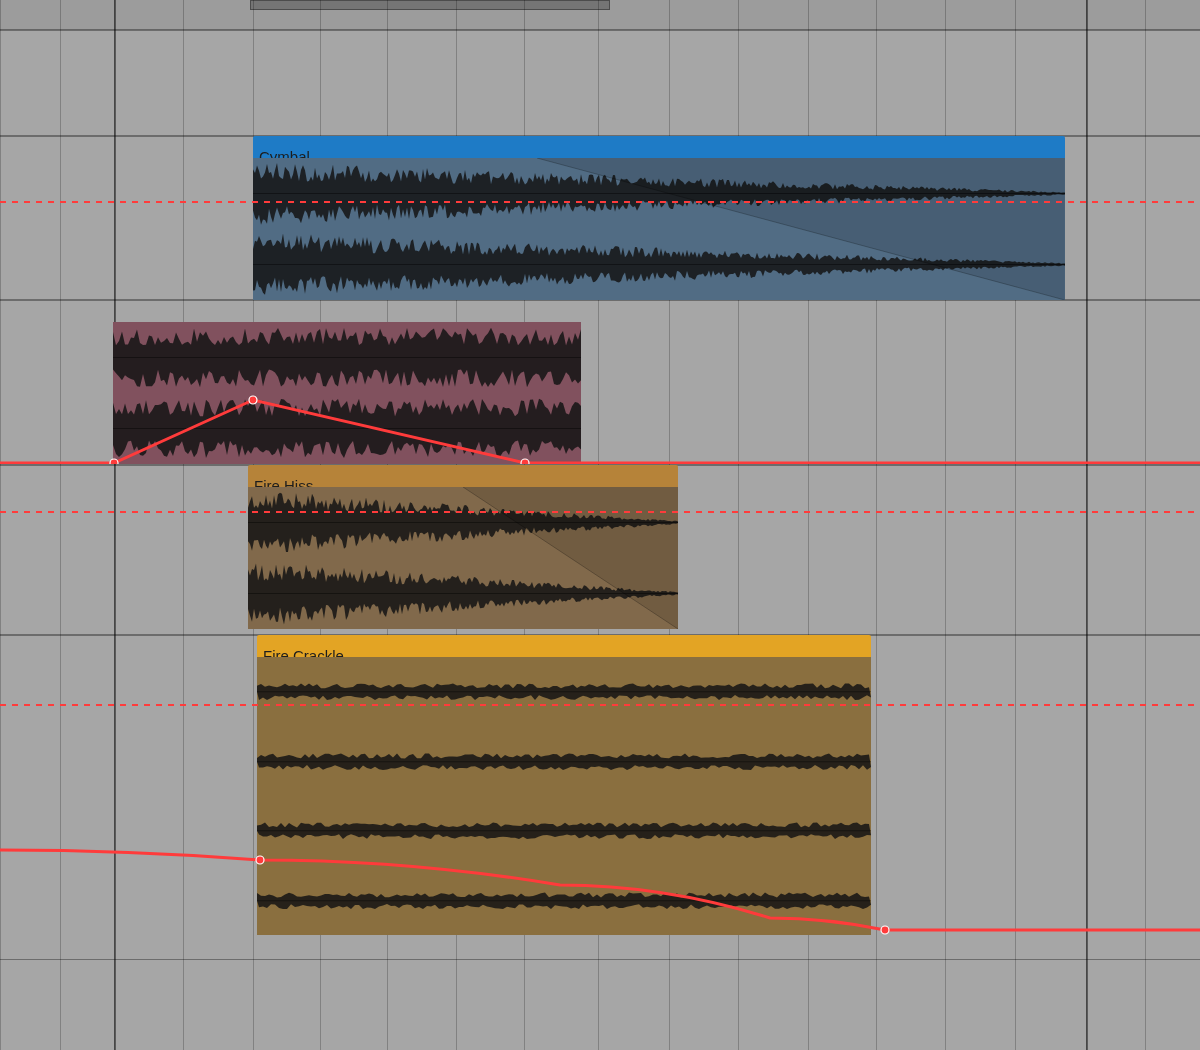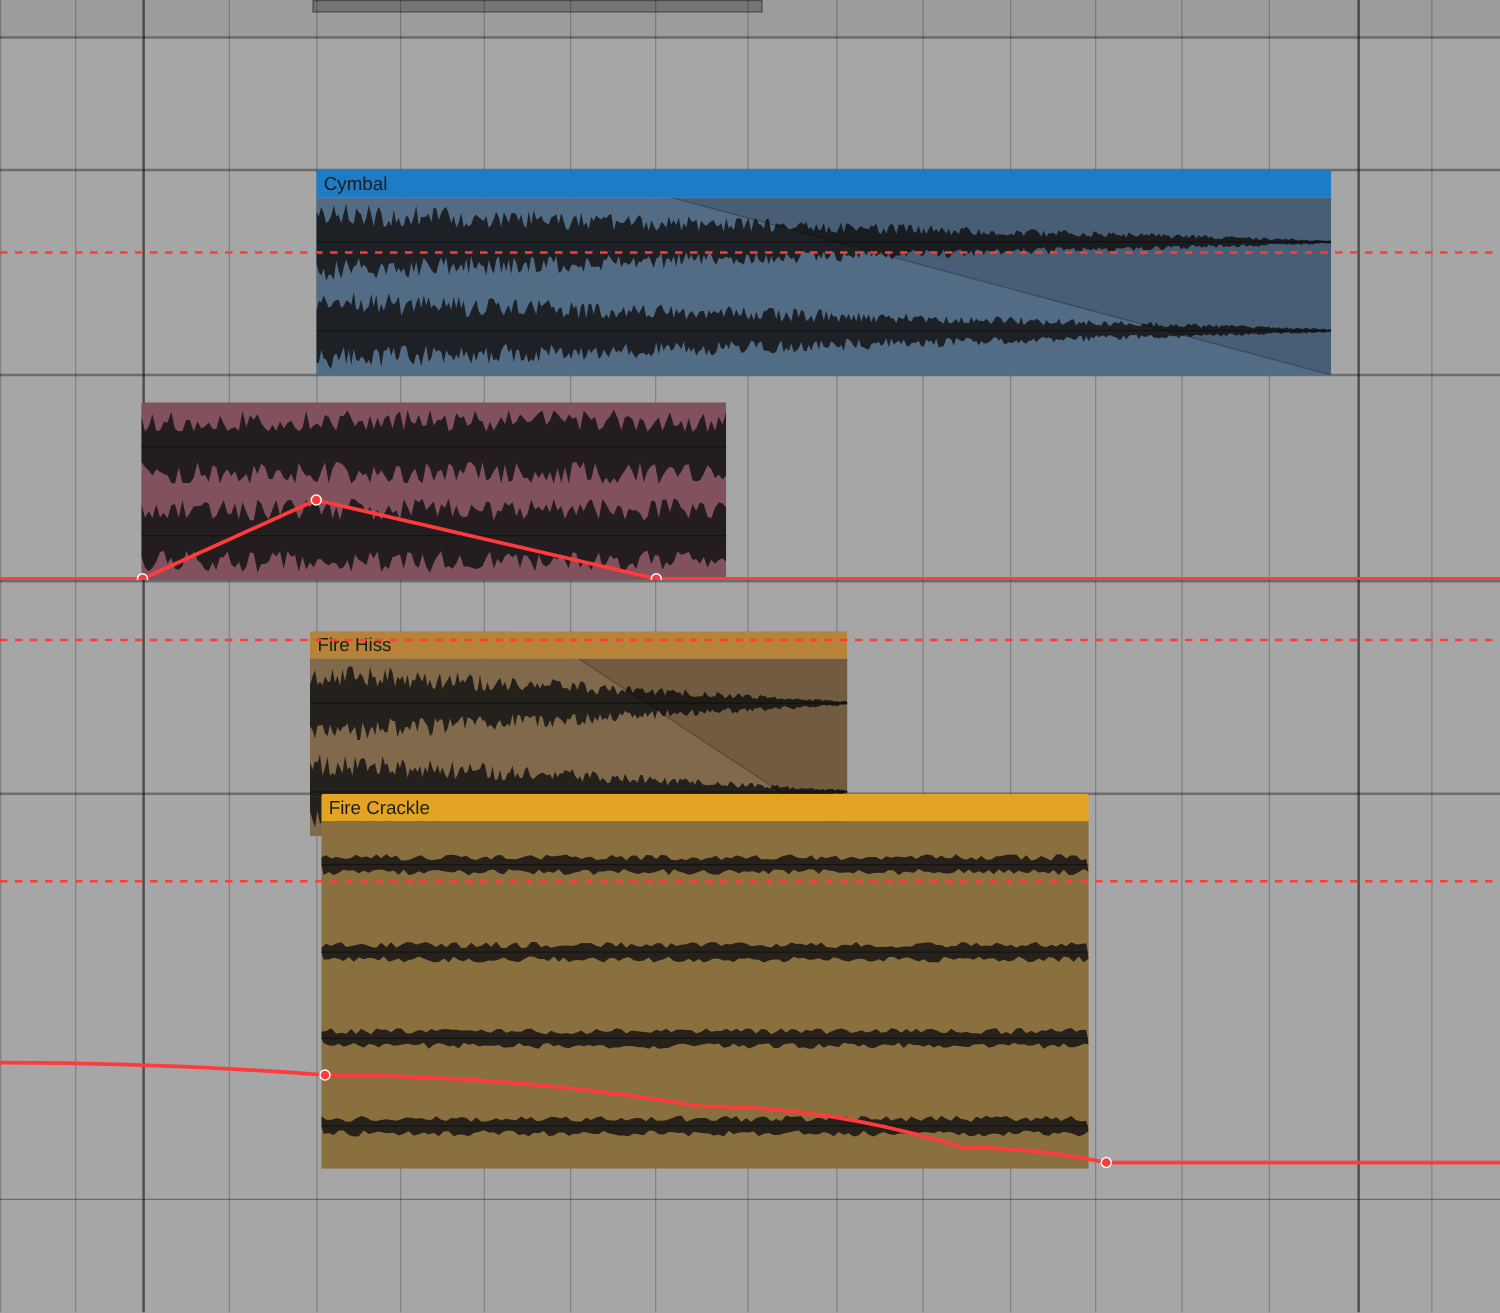--- a/index.html
+++ b/index.html
@@ -13,21 +13,21 @@
 
 
 .lane { position: absolute; left: 0; right: 0; border-top: 1px solid rgba(0,0,0,.35); border-bottom: 1px solid rgba(0,0,0,.35); }
 
 
 .minimap { position: absolute; left: 0; right: 0; top: 0; height: 30px; background: #9c9c9c; border-bottom: 1px solid rgba(0,0,0,.35); }
 .minimap .thumb { position: absolute; top: 0; left: 250px; width: 360px; height: 10px; background: rgba(0,0,0,.25); border: 1px solid rgba(0,0,0,.35); }
 
 
 .clip { position: absolute; border-radius: 2px 2px 0 0; overflow: hidden; }
-.clip .title-bar { height: 22px; padding: 2px 6px; font-size: 15px; font-weight: 500; color: #1d1d1d; display: flex; align-items: center; }
+.clip .title-bar { height: 22px; padding: 20px 6px; font-size: 15px; font-weight: 500; color: #1d1d1d; display: flex; align-items: center; }
 .clip .body { position: absolute; left: 0; right: 0; top: 22px; bottom: 0; }
 .clip .wave { position: absolute; left: 0; right: 0; }
 .clip .wave svg { display: block; width: 100%; height: 100%; }
 
 
 .cymbal .title-bar { background: #1e7bc6; }
 .cymbal .body { background: #516c84; }
 .flame .title-bar { background: #f5a5bb; }
 .flame .body { background: #81515e; }
 .hiss .title-bar { background: #b68339; }
@@ -115,21 +115,21 @@
             </svg>
           </div>
           <div class="wave" style="top: 71px; height: 71px;">
             <svg viewBox="0 0 468 71" preserveAspectRatio="none" style="width: 468px; height: 71px;">
               <path d="M0 35.5 L0 9.7 L3 20.9 L6 15.9 L9 21.3 L12 10.5 L15 21.0 L18 17.2 L21 21.5 L24 11.2 L27 10.2 L30 21.0 L33 7.2 L36 21.2 L39 17.4 L42 12.0 L45 11.9 L48 11.3 L51 8.5 L54 9.7 L57 21.7 L60 19.6 L63 12.9 L66 7.2 L69 18.0 L72 18.2 L75 9.4 L78 22.8 L81 8.6 L84 16.5 L87 23.2 L90 23.2 L93 6.7 L96 9.7 L99 18.4 L102 22.5 L105 14.2 L108 6.8 L111 19.6 L114 11.0 L117 7.4 L120 6.9 L123 12.8 L126 22.2 L129 17.0 L132 6.5 L135 13.1 L138 7.4 L141 7.8 L144 19.0 L147 12.5 L150 6.9 L153 21.9 L156 12.3 L159 23.0 L162 10.6 L165 14.5 L168 6.0 L171 6.5 L174 9.5 L177 10.7 L180 18.0 L183 12.1 L186 23.1 L189 14.6 L192 23.0 L195 16.7 L198 11.1 L201 17.3 L204 15.2 L207 22.4 L210 6.4 L213 12.4 L216 19.5 L219 6.4 L222 8.7 L225 6.0 L228 15.1 L231 11.5 L234 8.1 L237 20.3 L240 10.4 L243 13.1 L246 5.7 L249 20.4 L252 11.2 L255 19.2 L258 20.7 L261 19.9 L264 10.7 L267 13.7 L270 15.8 L273 16.1 L276 8.4 L279 8.8 L282 23.5 L285 15.3 L288 16.1 L291 8.5 L294 11.6 L297 8.7 L300 19.9 L303 13.2 L306 22.1 L309 18.0 L312 6.5 L315 14.5 L318 12.1 L321 15.8 L324 10.5 L327 17.0 L330 6.3 L333 15.3 L336 11.9 L339 22.0 L342 15.1 L345 11.6 L348 19.2 L351 10.1 L354 15.9 L357 9.1 L360 6.2 L363 13.9 L366 22.1 L369 6.1 L372 10.5 L375 16.3 L378 18.8 L381 11.4 L384 12.6 L387 22.5 L390 14.0 L393 15.3 L396 15.1 L399 17.5 L402 23.3 L405 20.5 L408 7.6 L411 7.9 L414 21.1 L417 6.8 L420 6.5 L423 16.7 L426 5.8 L429 7.2 L432 13.4 L435 15.7 L438 21.8 L441 10.1 L444 15.6 L447 8.8 L450 10.2 L453 20.3 L456 21.6 L459 13.2 L462 9.0 L465 9.7 L468 13.1 L468 56.4 L465 53.5 L462 55.0 L459 57.9 L456 54.7 L453 61.1 L450 52.3 L447 57.9 L444 54.3 L441 54.7 L438 48.3 L435 49.9 L432 50.8 L429 48.1 L426 56.5 L423 59.6 L420 56.5 L417 62.8 L414 51.6 L411 51.0 L408 58.3 L405 47.6 L402 48.5 L399 52.2 L396 62.1 L393 57.5 L390 58.9 L387 63.7 L384 63.6 L381 53.0 L378 54.0 L375 51.1 L372 57.7 L369 60.3 L366 48.8 L363 55.8 L360 63.0 L357 57.6 L354 56.9 L351 61.1 L348 49.5 L345 48.7 L342 61.7 L339 55.6 L336 50.4 L333 54.4 L330 52.9 L327 58.0 L324 60.1 L321 58.3 L318 50.5 L315 63.9 L312 56.8 L309 51.8 L306 50.9 L303 61.3 L300 50.4 L297 53.0 L294 49.7 L291 51.7 L288 57.9 L285 53.9 L282 61.8 L279 48.1 L276 53.0 L273 60.0 L270 61.5 L267 62.1 L264 61.0 L261 60.2 L258 60.1 L255 50.8 L252 57.8 L249 62.0 L246 59.8 L243 61.4 L240 48.0 L237 51.7 L234 57.0 L231 65.1 L228 60.3 L225 50.1 L222 61.2 L219 59.0 L216 49.4 L213 48.8 L210 62.2 L207 50.6 L204 51.5 L201 52.8 L198 62.1 L195 59.7 L192 64.3 L189 48.2 L186 53.8 L183 48.7 L180 59.2 L177 56.5 L174 54.9 L171 50.5 L168 64.3 L165 55.0 L162 60.5 L159 62.2 L156 57.7 L153 56.9 L150 59.4 L147 57.7 L144 54.3 L141 54.4 L138 60.8 L135 57.0 L132 62.5 L129 52.1 L126 64.3 L123 50.9 L120 52.4 L117 47.8 L114 62.1 L111 48.1 L108 52.1 L105 49.2 L102 56.2 L99 58.2 L96 58.1 L93 65.0 L90 49.5 L87 48.7 L84 60.3 L81 64.3 L78 56.4 L75 61.0 L72 58.3 L69 48.2 L66 52.8 L63 52.6 L60 62.9 L57 56.7 L54 63.8 L51 62.8 L48 57.6 L45 55.2 L42 48.0 L39 54.1 L36 47.6 L33 60.0 L30 62.8 L27 62.0 L24 53.2 L21 57.7 L18 47.7 L15 48.5 L12 56.3 L9 61.2 L6 63.9 L3 61.1 L0 52.0 Z" fill="rgba(20,20,20,.85)"></path>
               <line x1="0" y1="35.5" x2="468" y2="35.5" stroke="rgba(0,0,0,.4)" stroke-width="1"></line>
             </svg>
           </div>
         </div>
       </div>
-      <div class="clip hiss" style="left: 248px; top: 465px; width: 430px; height: 164px; margin-top: 40px;">
+      <div class="clip hiss" style="left: 248px; top: 465px; width: 430px; height: 164px;">
         <div class="title-bar">
           <span>Fire Hiss</span>
         </div>
         <div class="body">
           <div class="wave" style="top: 0px; height: 71px;">
             <svg viewBox="0 0 430 71" preserveAspectRatio="none" style="width: 430px; height: 71px;">
               <path d="M0 35.5 L0 20.7 L2 14.2 L4 9.2 L6 20.7 L8 18.2 L10 21.1 L12 13.9 L14 17.8 L16 18.8 L18 8.3 L20 18.9 L22 13.5 L24 21.5 L26 8.3 L28 18.2 L30 7.3 L32 5.8 L34 6.7 L36 16.5 L38 16.0 L40 11.5 L42 13.7 L44 19.3 L46 21.3 L48 6.3 L50 15.0 L52 14.2 L54 21.9 L56 16.6 L58 19.5 L60 8.5 L62 17.6 L64 6.7 L66 10.8 L68 22.1 L70 14.4 L72 16.8 L74 13.5 L76 20.8 L78 12.5 L80 23.8 L82 16.6 L84 17.6 L86 10.6 L88 14.9 L90 18.1 L92 11.4 L94 21.9 L96 16.7 L98 22.9 L100 24.3 L102 16.7 L104 11.8 L106 23.8 L108 20.0 L110 17.2 L112 13.1 L114 21.5 L116 20.6 L118 10.5 L120 19.6 L122 16.6 L124 18.9 L126 15.1 L128 12.4 L130 14.8 L132 25.3 L134 25.2 L136 12.8 L138 24.3 L140 25.8 L142 18.5 L144 25.2 L146 24.3 L148 21.4 L150 17.9 L152 15.2 L154 22.4 L156 18.4 L158 25.3 L160 22.6 L162 15.3 L164 16.2 L166 20.7 L168 23.7 L170 25.1 L172 22.7 L174 21.8 L176 18.2 L178 19.3 L180 23.1 L182 19.4 L184 23.9 L186 19.7 L188 21.9 L190 21.2 L192 21.5 L194 16.4 L196 17.1 L198 17.9 L200 17.8 L202 23.2 L204 23.8 L206 23.4 L208 25.9 L210 19.2 L212 20.4 L214 24.9 L216 18.5 L218 18.0 L220 20.2 L222 27.5 L224 24.9 L226 24.4 L228 27.2 L230 28.6 L232 22.8 L234 22.1 L236 20.7 L238 24.4 L240 25.8 L242 21.1 L244 23.7 L246 28.8 L248 26.1 L250 24.6 L252 26.8 L254 22.3 L256 22.0 L258 27.4 L260 24.5 L262 23.3 L264 24.2 L266 23.6 L268 27.1 L270 27.1 L272 26.4 L274 24.1 L276 29.1 L278 26.1 L280 24.0 L282 23.7 L284 29.3 L286 24.8 L288 26.0 L290 24.8 L292 25.7 L294 27.4 L296 26.8 L298 30.0 L300 24.3 L302 26.9 L304 29.5 L306 30.2 L308 30.5 L310 30.1 L312 29.9 L314 30.0 L316 26.1 L318 29.4 L320 30.8 L322 30.2 L324 30.0 L326 26.3 L328 27.9 L330 29.0 L332 31.5 L334 30.2 L336 28.0 L338 31.3 L340 30.7 L342 28.2 L344 28.1 L346 31.2 L348 28.9 L350 28.6 L352 29.1 L354 31.5 L356 31.6 L358 32.2 L360 28.8 L362 30.0 L364 29.5 L366 31.4 L368 30.9 L370 30.7 L372 30.4 L374 32.7 L376 31.5 L378 32.2 L380 32.6 L382 31.9 L384 31.8 L386 32.8 L388 32.2 L390 31.8 L392 32.3 L394 33.0 L396 32.8 L398 33.4 L400 32.1 L402 33.7 L404 32.2 L406 32.5 L408 32.4 L410 33.8 L412 32.7 L414 33.2 L416 33.1 L418 33.6 L420 34.1 L422 34.0 L424 34.6 L426 33.7 L428 33.8 L430 34.5 L430 36.1 L428 36.7 L426 36.6 L424 36.7 L422 37.7 L420 37.5 L418 37.7 L416 36.9 L414 37.5 L412 36.9 L410 36.9 L408 37.8 L406 38.2 L404 39.0 L402 38.2 L400 39.2 L398 38.0 L396 37.7 L394 37.9 L392 39.3 L390 38.3 L388 40.1 L386 40.4 L384 39.3 L382 38.5 L380 37.7 L378 38.3 L376 40.5 L374 39.6 L372 38.8 L370 40.0 L368 40.1 L366 40.6 L364 42.0 L362 39.9 L360 38.6 L358 39.7 L356 39.4 L354 42.0 L352 39.7 L350 42.3 L348 39.6 L346 40.3 L344 40.6 L342 43.4 L340 42.3 L338 43.7 L336 39.8 L334 39.4 L332 40.9 L330 40.7 L328 43.4 L326 42.7 L324 42.6 L322 40.8 L320 43.0 L318 40.6 L316 43.7 L314 42.5 L312 41.7 L310 45.1 L308 45.8 L306 40.6 L304 42.4 L302 45.3 L300 45.2 L298 43.7 L296 42.0 L294 44.5 L292 42.9 L290 44.1 L288 46.3 L286 40.6 L284 46.0 L282 45.5 L280 42.2 L278 41.1 L276 48.6 L274 42.0 L272 43.7 L270 46.4 L268 42.8 L266 46.9 L264 45.3 L262 48.2 L260 44.4 L258 47.1 L256 43.1 L254 43.1 L252 41.6 L250 45.6 L248 43.6 L246 48.0 L244 50.2 L242 48.7 L240 43.1 L238 48.7 L236 47.1 L234 49.1 L232 44.3 L230 49.8 L228 46.4 L226 52.0 L224 48.8 L222 43.5 L220 52.1 L218 50.1 L216 52.9 L214 52.9 L212 44.1 L210 44.8 L208 48.8 L206 47.5 L204 52.9 L202 49.8 L200 47.9 L198 46.3 L196 47.7 L194 54.7 L192 49.2 L190 54.2 L188 54.5 L186 46.8 L184 45.6 L182 54.6 L180 45.1 L178 46.2 L176 47.6 L174 45.7 L172 45.9 L170 51.5 L168 45.1 L166 45.2 L164 54.3 L162 44.2 L160 53.9 L158 52.0 L156 54.3 L154 54.0 L152 49.0 L150 51.4 L148 56.8 L146 54.3 L144 52.7 L142 54.9 L140 49.3 L138 49.4 L136 45.7 L134 48.2 L132 53.0 L130 49.0 L128 47.6 L126 46.9 L124 56.4 L122 45.5 L120 47.9 L118 50.7 L116 52.2 L114 54.1 L112 47.5 L110 56.0 L108 59.6 L106 48.8 L104 48.4 L102 51.0 L100 47.6 L98 59.9 L96 61.8 L94 53.5 L92 51.0 L90 47.3 L88 47.7 L86 58.5 L84 50.8 L82 49.7 L80 57.2 L78 54.3 L76 54.9 L74 60.3 L72 56.0 L70 62.9 L68 49.8 L66 49.7 L64 47.5 L62 58.6 L60 59.0 L58 55.7 L56 57.7 L54 50.3 L52 61.2 L50 54.1 L48 56.8 L46 64.0 L44 56.4 L42 51.0 L40 64.9 L38 64.9 L36 54.2 L34 57.4 L32 60.4 L30 51.6 L28 54.1 L26 54.7 L24 58.4 L22 54.5 L20 61.7 L18 58.8 L16 52.7 L14 61.9 L12 59.6 L10 52.9 L8 53.3 L6 53.5 L4 63.8 L2 56.9 L0 54.2 Z" fill="rgba(20,20,20,.85)"></path>
               <line x1="0" y1="35.5" x2="430" y2="35.5" stroke="rgba(0,0,0,.4)" stroke-width="1"></line>
             </svg>
           </div>

